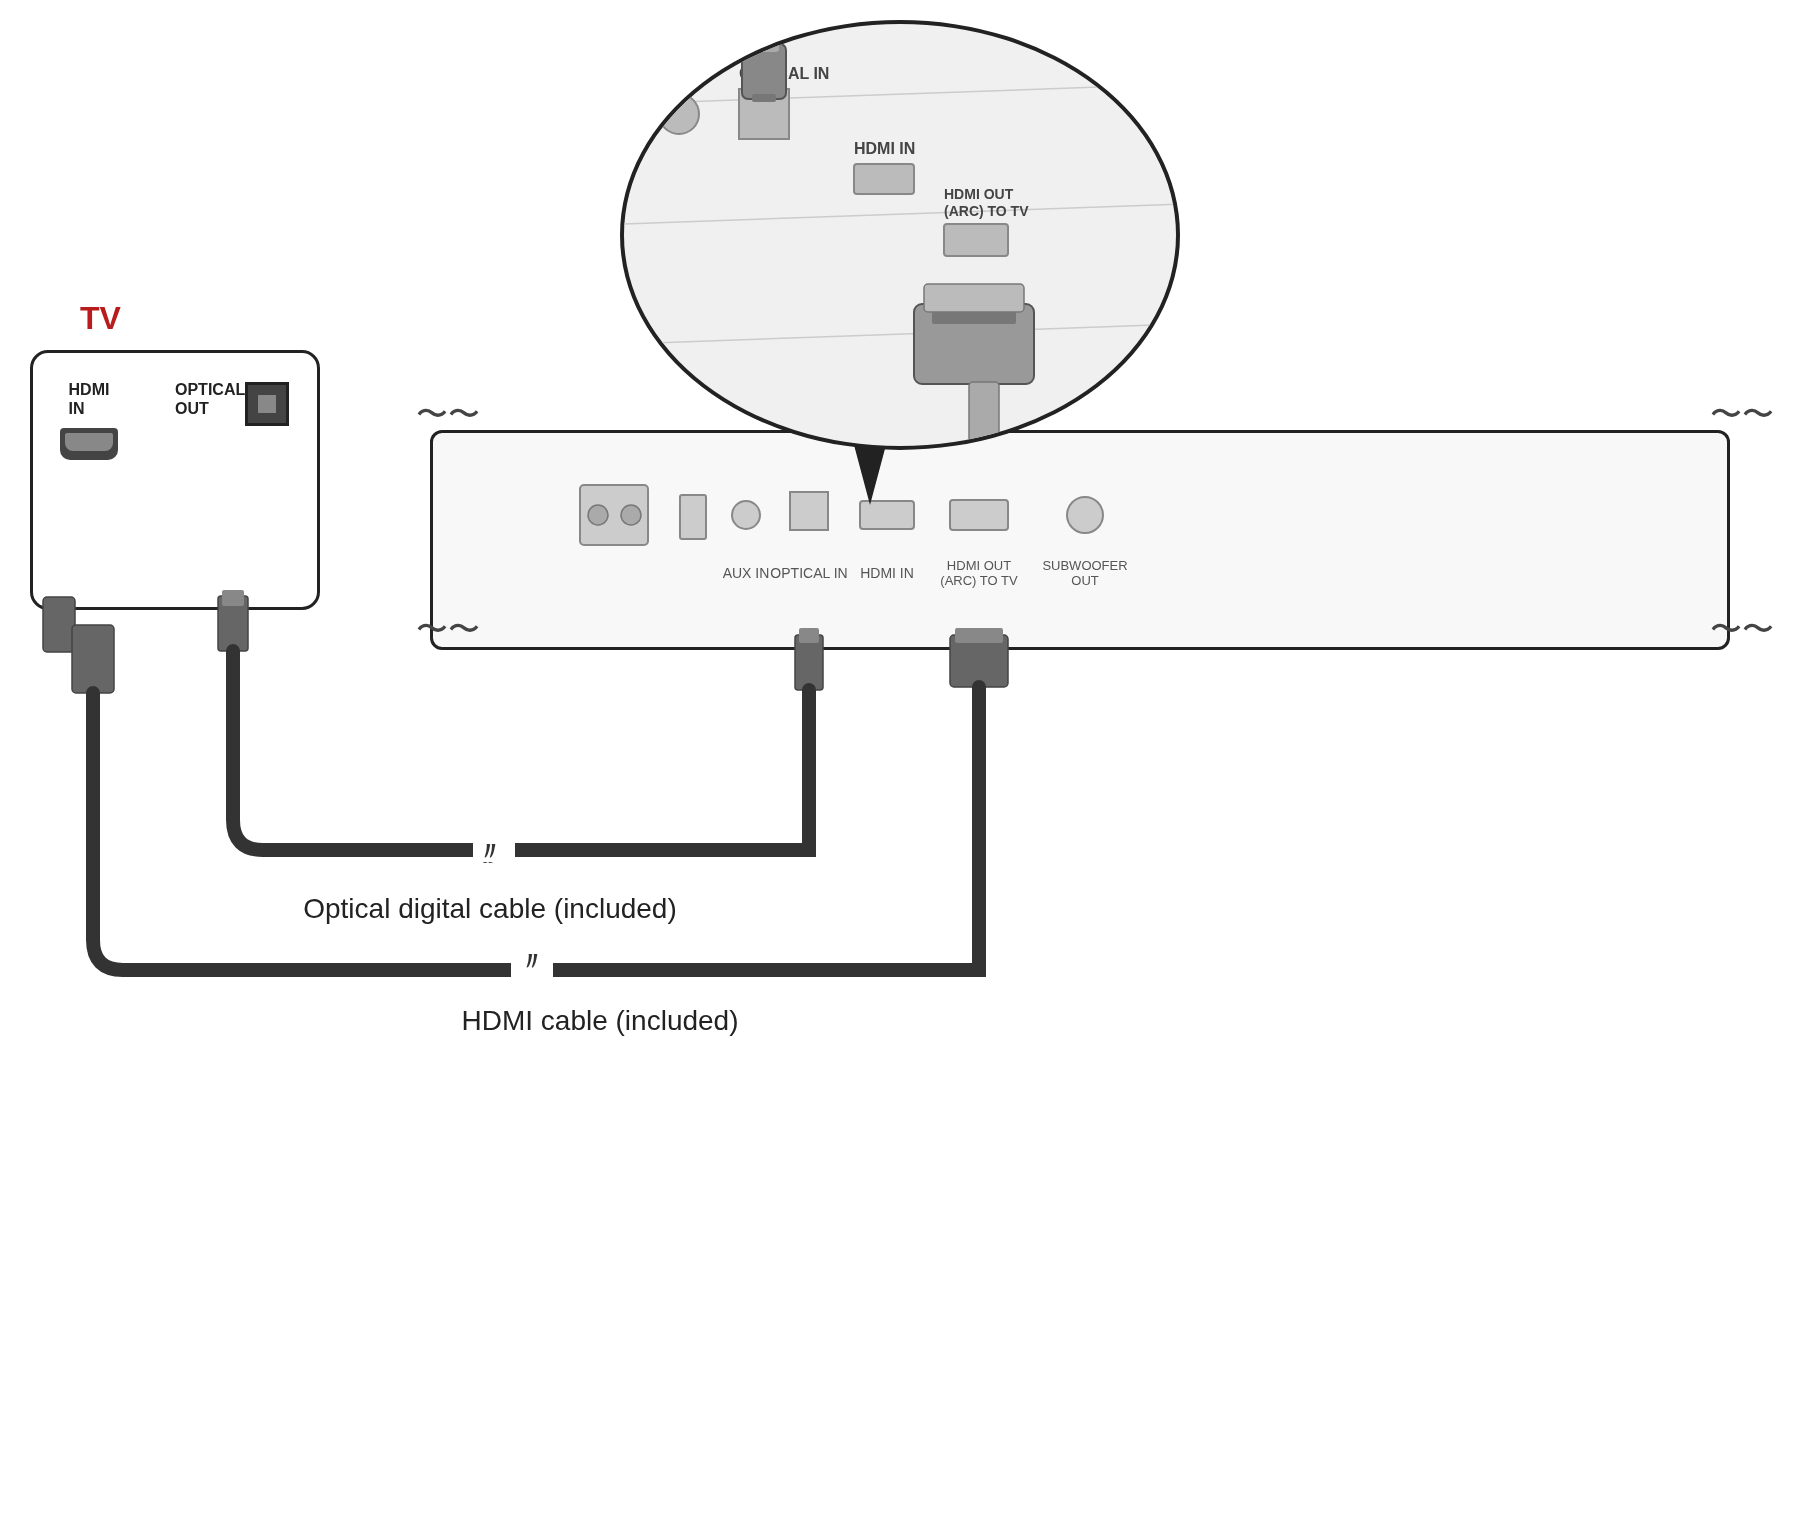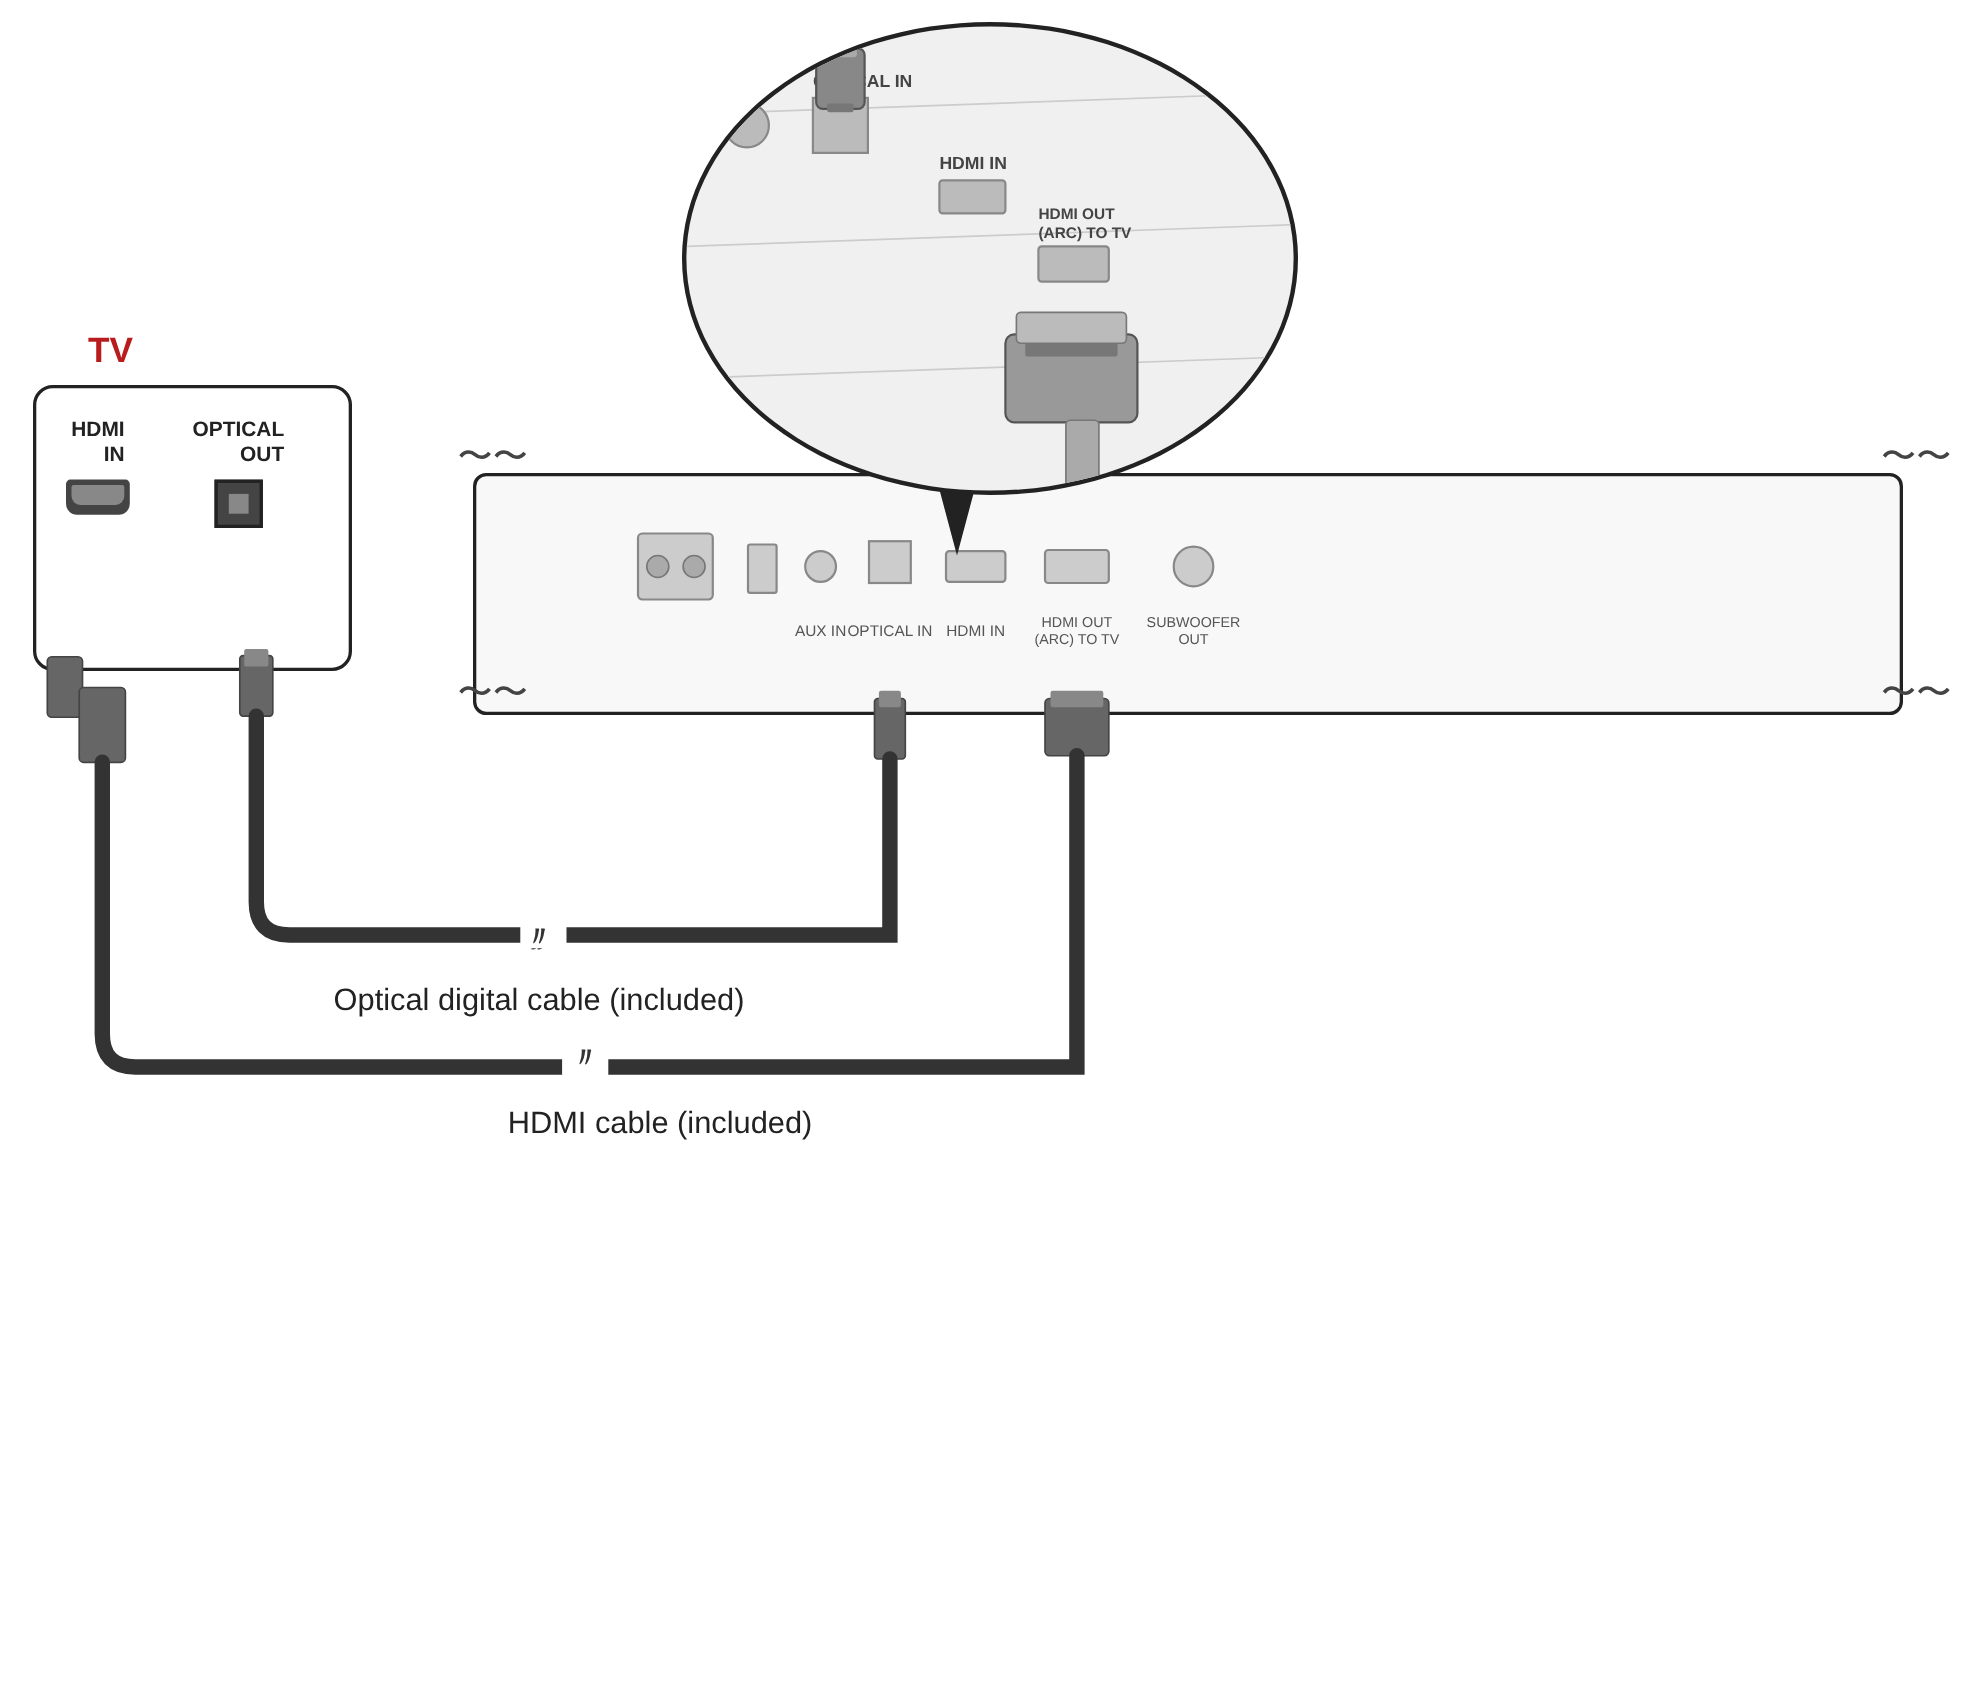--- a/index.html
+++ b/index.html
@@ -44,28 +44,28 @@
       left: 60px;
       display: flex;
       flex-direction: column;
       align-items: center;
     }
     .tv-port-optical {
       position: absolute;
       top: 380px;
       left: 175px;
       display: flex;
-      flex-direction: column;
+      flex-direction: row;
       align-items: center;
     }
     .port-label {
-      font-size: 19px;
+      font-size: 16px;
       font-weight: bold;
       color: #222;
-      text-align: right;
+      text-align: left;
       line-height: 1.2;
       margin-bottom: 10px;
     }
 
     
     .hdmi-port {
       width: 58px;
       height: 32px;
       background: #444;
       border-radius: 4px 4px 10px 10px;

